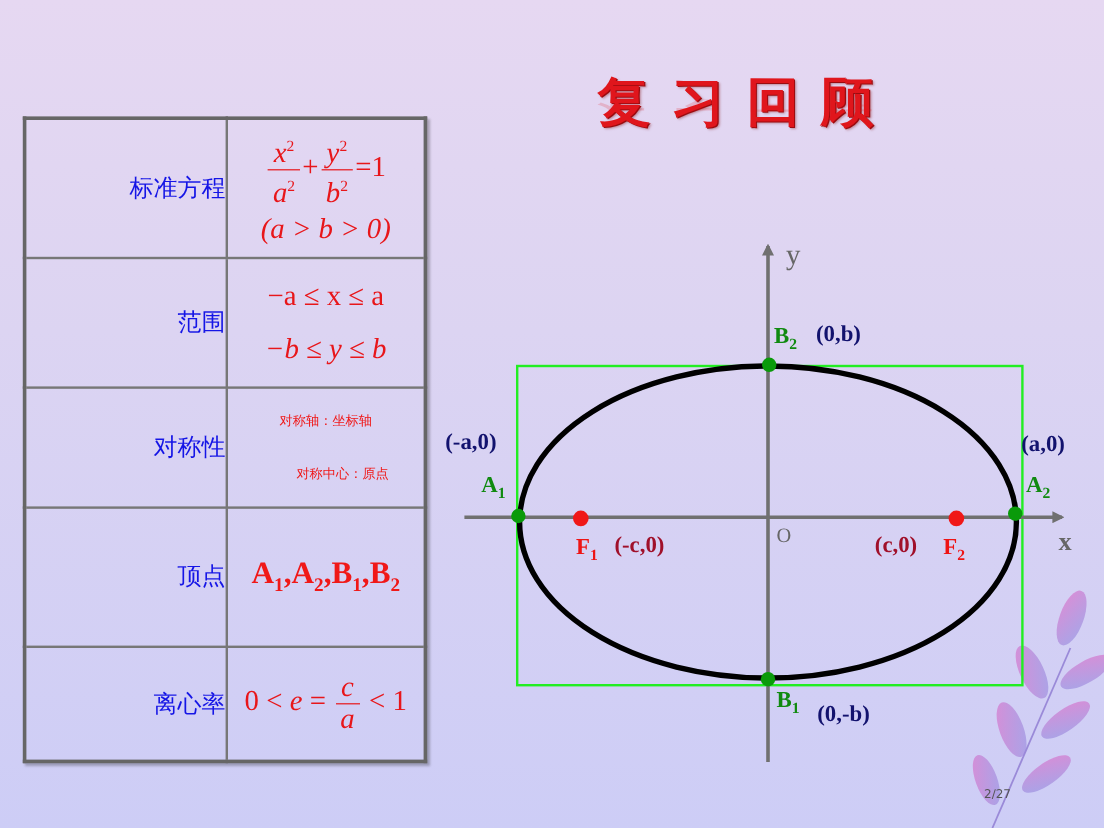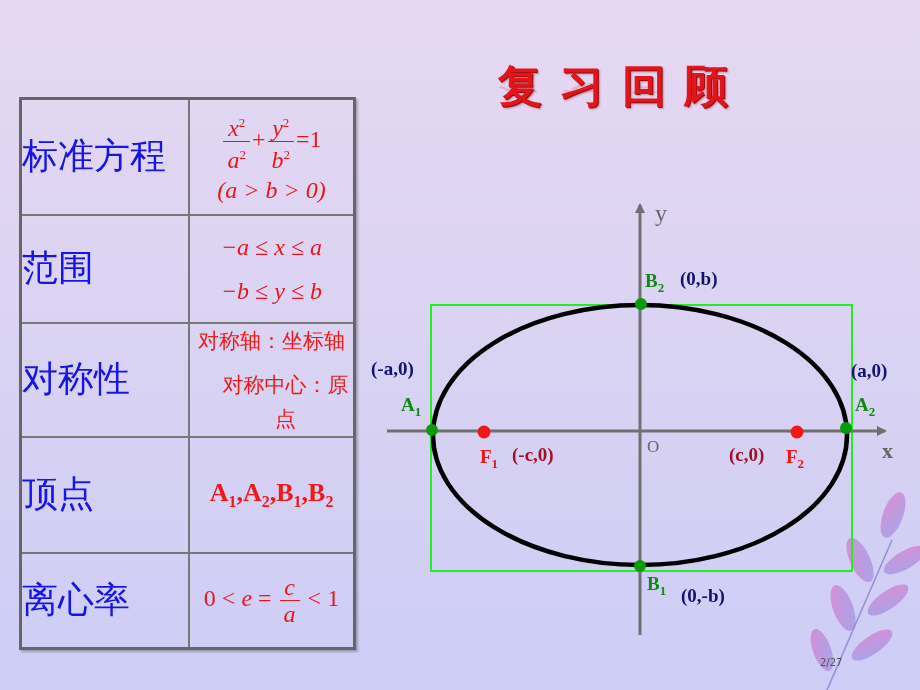--- a/index.html
+++ b/index.html
@@ -20,32 +20,32 @@
     font-family:"DejaVu Sans", sans-serif; font-weight:bold; font-size:44px;
     letter-spacing:18px; color:#e0161c; opacity:0.18; transform:scaleY(-0.5);
     transform-origin:top; line-height:60px; white-space:nowrap; overflow:hidden;
   }
   table.props {
     position:absolute; left:19px; top:97px; border-collapse:collapse;
     border:3px solid #666; box-shadow: 2px 2px 2px rgba(0,0,0,0.25);
   }
   table.props td { border:2px solid #777; padding:0; }
   td.label {
-    width:166px; text-align:left; vertical-align:middle;
-    font-family:"DejaVu Sans", sans-serif; font-size:36px; color:#1515e6;
+    width:166px; text-align:right; vertical-align:middle;
+    font-family:"DejaVu Sans", sans-serif; font-size:20px; color:#1515e6;
   }
   td.value {
     width:163px; text-align:center; vertical-align:middle; color:#e8161a;
   }
   .math { font-family:"Liberation Serif", serif; font-size:24px; color:#e8161a; }
   .math i { font-style:italic; }
   .frac { display:inline-block; vertical-align:middle; text-align:center; margin:0 2px; }
   .frac .num, .frac .den { display:block; line-height:26px; padding:0 4px; }
   .frac .num { border-bottom:1.5px solid #e8161a; }
-  .cjk-red { font-family:"DejaVu Sans", sans-serif; font-size:21px; color:#f01818; line-height:34px; }
+  .cjk-red { font-family:"DejaVu Sans", sans-serif; font-size:11px; color:#f01818; line-height:34px; }
   .vertices { font-family:"Liberation Serif", serif; font-weight:bold; font-size:26px; color:#f01818; }
   .vertices sub { font-size:16px; }
   svg.diagram { position:absolute; left:0; top:0; }
   .page-num {
     position:absolute; left:820px; top:657px; font-family:"DejaVu Sans", sans-serif;
     font-size:10px; color:#555;
   }
   .lbl { position:absolute; font-family:"Liberation Serif", serif; font-weight:bold; font-size:19px; white-space:nowrap; }
   .lbl sub { font-size:13px; }
   .navy { color:#12126e; }
@@ -86,21 +86,21 @@
     <td class="value">
       <div class="math">
         <span class="frac"><span class="num"><i>x</i><sup style="font-size:13px">2</sup></span><span class="den"><i>a</i><sup style="font-size:13px">2</sup></span></span><span>+</span><span class="frac"><span class="num"><i>y</i><sup style="font-size:13px">2</sup></span><span class="den"><i>b</i><sup style="font-size:13px">2</sup></span></span><span>=1</span>
       </div>
       <div class="math" style="margin-top:4px;font-style:italic;">(a &gt; b &gt; 0)</div>
     </td>
   </tr>
   <tr style="height:108px;">
     <td class="label">范围</td>
     <td class="value">
-      <div class="math" style="font-style:italic; line-height:44px;">−a ≤ x ≤ a</div>
+      <div class="math" style="line-height:44px;">−a ≤ x ≤ a</div>
       <div class="math" style="font-style:italic; line-height:44px;">−b ≤ y ≤ b</div>
     </td>
   </tr>
   <tr style="height:100px;">
     <td class="label">对称性</td>
     <td class="value">
       <div class="cjk-red">对称轴：坐标轴</div>
       <div class="cjk-red" style="margin-top:10px;padding-left:28px;">对称中心：原点</div>
     </td>
   </tr>

